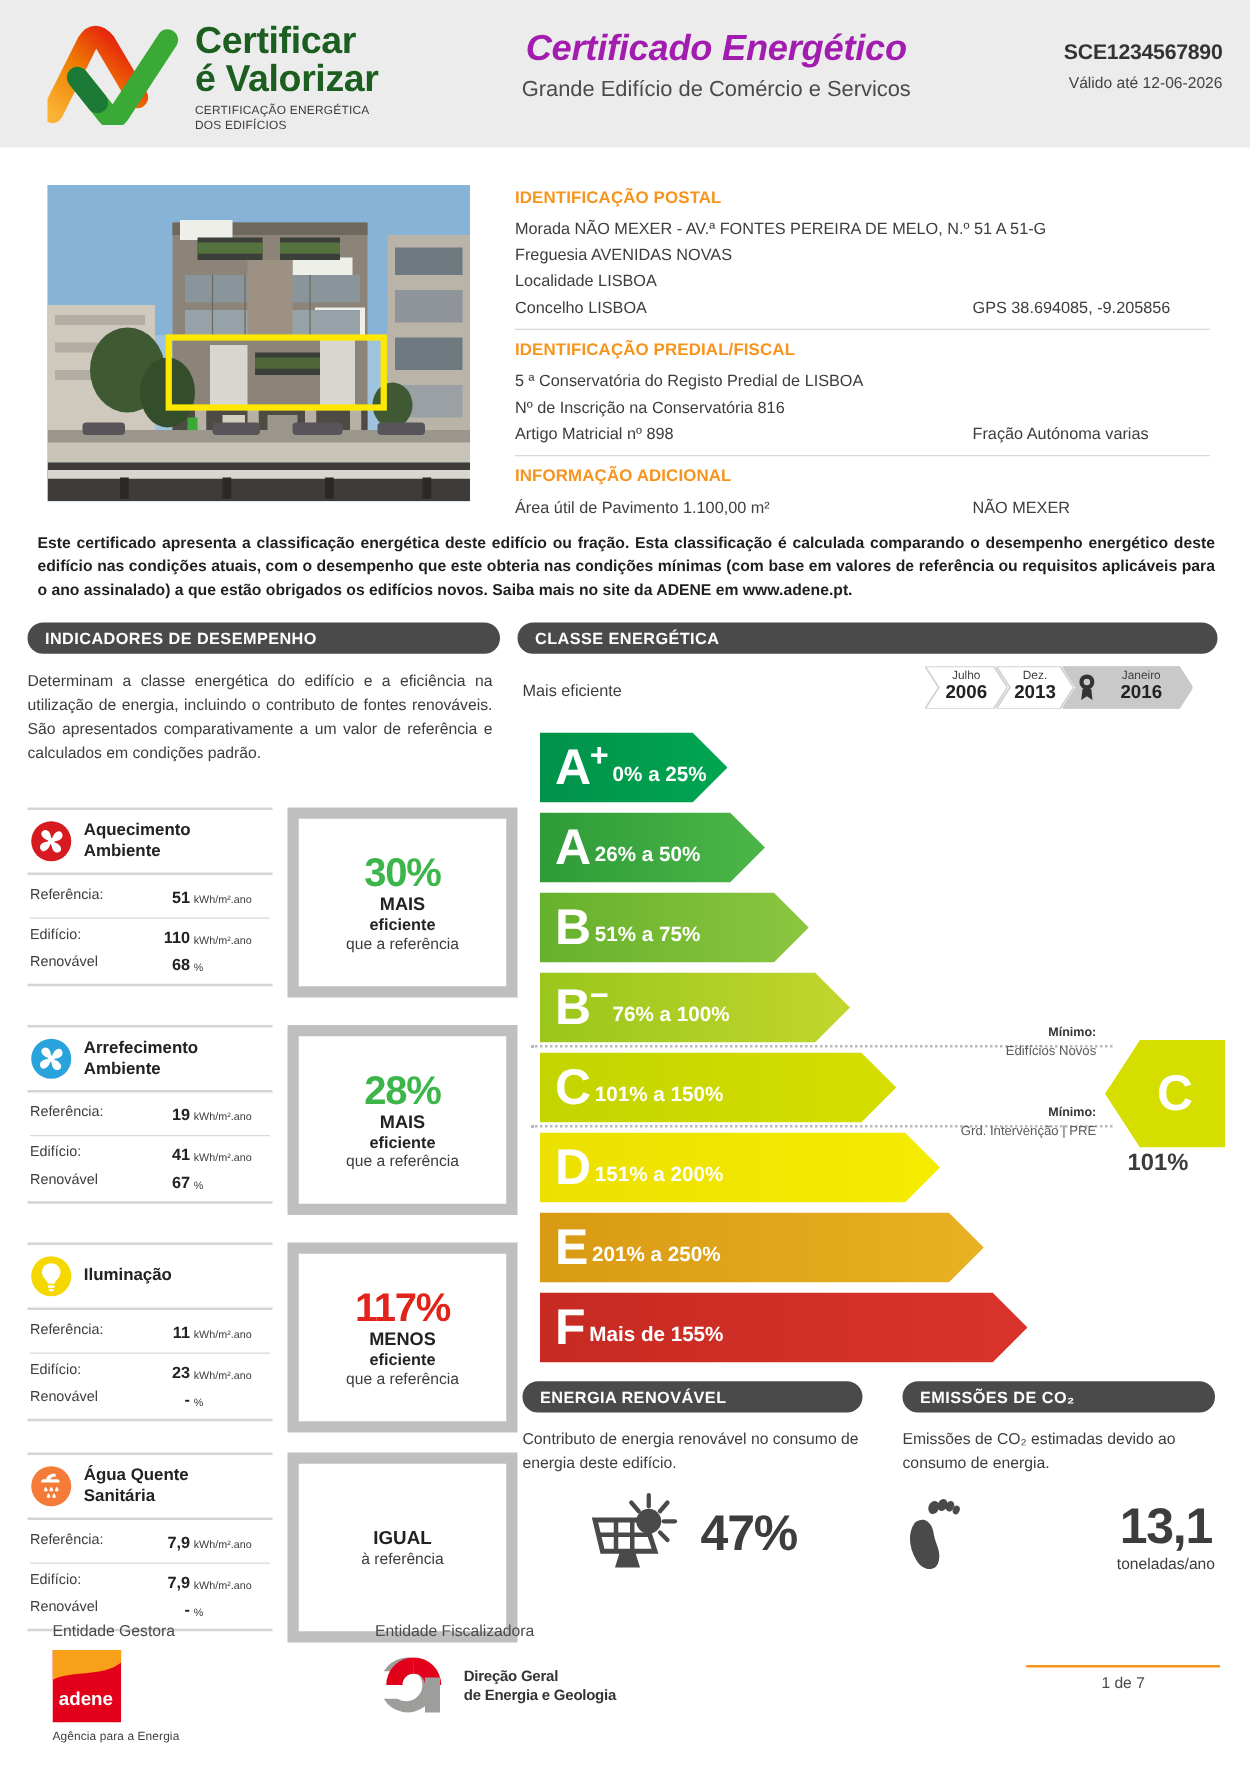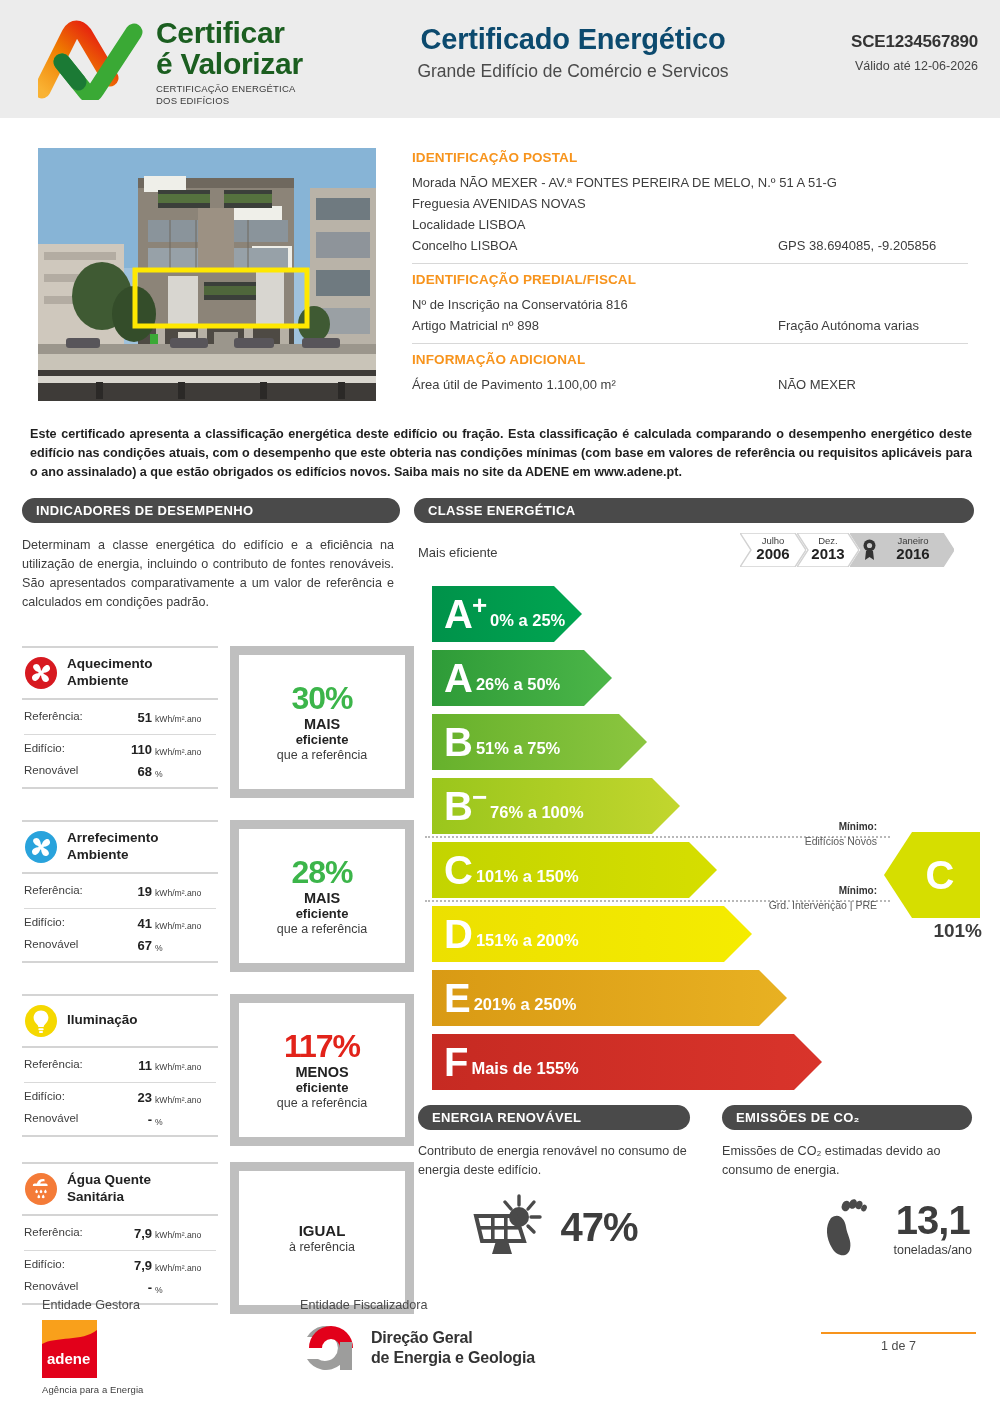--- a/index.html
+++ b/index.html
@@ -17,21 +17,21 @@
     position:absolute;left:0;top:0;width:1000px;height:118px;
     background:#ececec;
   }
   .logo-wrap{position:absolute;left:38px;top:14px;width:300px;height:92px;}
   .logo-mark{position:absolute;left:0;top:4px;width:110px;height:82px;}
   .logo-text{position:absolute;left:118px;top:4px;}
   .logo-l1{font-size:30px;font-weight:bold;color:#1b5e20;line-height:1.02;letter-spacing:-.3px;}
   .logo-l2{font-size:30px;font-weight:bold;color:#1b5e20;line-height:1.02;letter-spacing:-.3px;}
   .logo-sub{font-size:9.5px;color:#3b3b3b;line-height:1.22;margin-top:4px;letter-spacing:.2px;}
   .hdr-center{position:absolute;left:358px;top:24px;width:430px;text-align:center;}
-  .hdr-title{font-size:29px;font-weight:bold;color:#0c4a6e;line-height:1.1;letter-spacing:-.2px;}
+  .hdr-title{font-size:29px;font-weight:bold;color:#a21caf;line-height:1.1;letter-spacing:-.2px;font-style:italic;}
   .hdr-sub{font-size:17.5px;color:#4a4a4a;margin-top:5px;}
   .hdr-right{position:absolute;right:22px;top:32px;text-align:right;}
   .hdr-code{font-size:17px;font-weight:bold;color:#333;letter-spacing:-.2px;}
   .hdr-valid{font-size:12.5px;color:#444;margin-top:7px;}
 
   
   .photo{
     position:absolute;left:38px;top:148px;width:338px;height:253px;
     overflow:hidden;background:#8fb3cf;
   }
@@ -136,21 +136,21 @@
   .bigsub{font-size:12.5px;color:#3d3d3d;margin-top:3px;}
 
   
   .footer{position:absolute;left:0;top:1288px;width:1000px;height:127px;}
   .f-lab{font-size:12.6px;color:#4a4a4a;}
   .ent-g{position:absolute;left:42px;top:10px;}
   .ent-f{position:absolute;left:300px;top:10px;}
   .adene-logo{width:55px;height:58px;position:relative;margin-top:8px;}
   .adene-cap{font-size:9.5px;color:#3d3d3d;margin-top:6px;letter-spacing:.1px;}
   .dgeg{display:flex;align-items:center;gap:9px;margin-top:8px;}
-  .dgeg-txt{font-size:16px;font-weight:bold;color:#333;line-height:1.22;letter-spacing:-.2px;}
+  .dgeg-txt{font-size:12px;font-weight:bold;color:#333;line-height:1.22;letter-spacing:-.2px;}
   .pagebox{position:absolute;right:24px;top:44px;width:155px;text-align:center;}
   .pagebox .ln{border-top:2px solid #f7941d;}
   .pagebox .pg{font-size:12.5px;color:#4a4a4a;margin-top:5px;}
 </style>
 </head>
 <body>
 
 <div class="header">
   <div class="logo-wrap">
     <div class="logo-mark">
@@ -272,20 +272,23 @@
     </div>
   <div class="row">
       <span>Localidade LISBOA</span>
     </div>
   <div class="row">
     <span>Concelho LISBOA</span>
     <span class="r">GPS 38.694085, -9.205856</span>
   </div>
   <div class="hr"></div>
   <div class="sec-h">IDENTIFICAÇÃO PREDIAL/FISCAL</div>
+  <div class="row">
+      <span>5 ª Conservatória do Registo Predial de LISBOA</span>
+    </div>
   <div class="row">
       <span>Nº de Inscrição na Conservatória 816</span>
     </div>
   <div class="row">
     <span>Artigo Matricial nº 898</span>
     <span class="r">Fração Autónoma varias</span>
   </div>
   <div class="hr"></div>
   <div class="sec-h">INFORMAÇÃO ADICIONAL</div>
   <div class="row">
@@ -617,21 +620,21 @@
         <span class="brange">Mais de 155%</span>
       </span>
     </div>
     <div class="dotline" style="top: 250px; width: 465px;"></div>
     <div class="minlab" style="top: 233px; left: 270px; width: 175px;"><b>Mínimo:</b><br><span>Edifícios Novos</span></div>
     <div class="dotline" style="top: 314px; width: 465px;"></div>
     <div class="minlab" style="top: 297px; left: 270px; width: 175px;"><b>Mínimo:</b><br><span>Grd. Intervenção | PRE</span></div>
     <div class="cmark" style="left: 452px; top: 246px; width: 96px; height: 86px;"><svg width="96" height="86" viewBox="0 0 96 86">
         <path d="M96 0 L28 0 L0 43 L28 86 L96 86 Z" fill="#d6de00"></path>
       </svg><span class="cl">C</span></div>
-    <div class="cpct" style="left: 470px; top: 334px; width: 80px; text-align: right;">101%</div>
+    <div class="cpct" style="left: 470px; top: 334px; width: 80px; text-align: left;">101%</div>
   </div>
 
 <div class="renew">
   <div class="pill" style="width:272px">ENERGIA RENOVÁVEL</div>
   <div class="blk-desc">Contributo de energia renovável no consumo de energia deste edifício.</div>
   <div class="blk-val" style="justify-content:center">
     <span>
       <svg width="78" height="62" viewBox="0 0 78 62">
         <g fill="#4a4a4a">
           <g stroke="#4a4a4a" stroke-width="3.4" stroke-linecap="round">
@@ -650,21 +653,21 @@
         </g>
       </svg>
     </span>
     <span class="bignum">47%</span>
   </div>
 </div>
 
 <div class="co2">
   <div class="pill" style="width:250px">EMISSÕES DE CO₂</div>
   <div class="blk-desc">Emissões de CO₂ estimadas devido ao consumo de energia.</div>
-  <div class="blk-val" style="justify-content:flex-end;gap:26px">
+  <div class="blk-val" style="justify-content:space-between;gap:26px">
     <span>
       <svg width="46" height="66" viewBox="0 0 46 66">
         <g fill="#4a4a4a">
           <path d="M10 24 C4 32 5 44 11 54 C16 63 27 64 29 55 C31 46 26 41 25 33 C24 25 18 18 10 24 Z"></path>
           <ellipse cx="25" cy="12" rx="4.2" ry="5.4" transform="rotate(22 25 12)"></ellipse>
           <ellipse cx="32" cy="10" rx="3.8" ry="5" transform="rotate(22 32 10)"></ellipse>
           <ellipse cx="38" cy="11" rx="3.3" ry="4.4" transform="rotate(22 38 11)"></ellipse>
           <ellipse cx="43" cy="14" rx="2.7" ry="3.6" transform="rotate(22 43 14)"></ellipse>
         </g>
       </svg>

